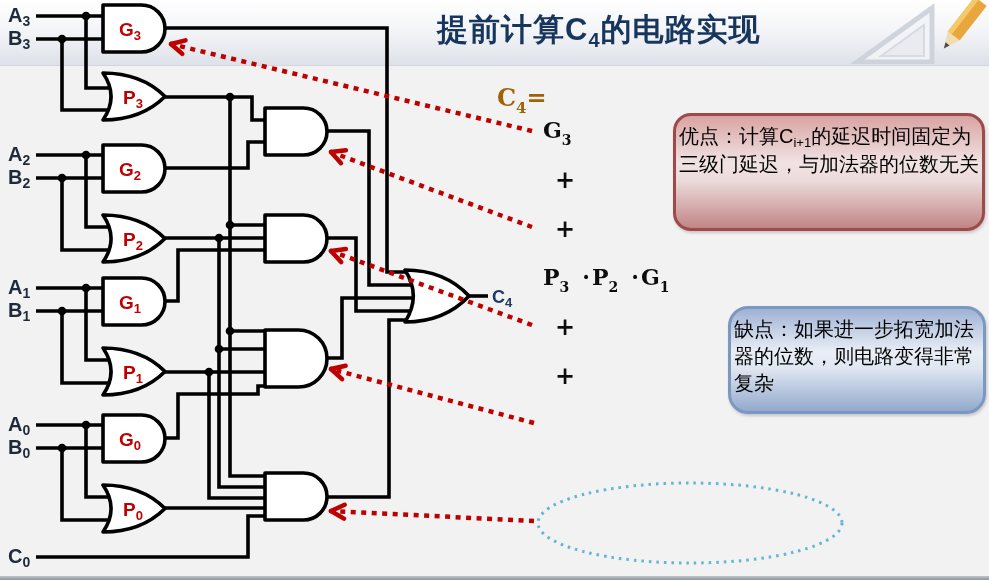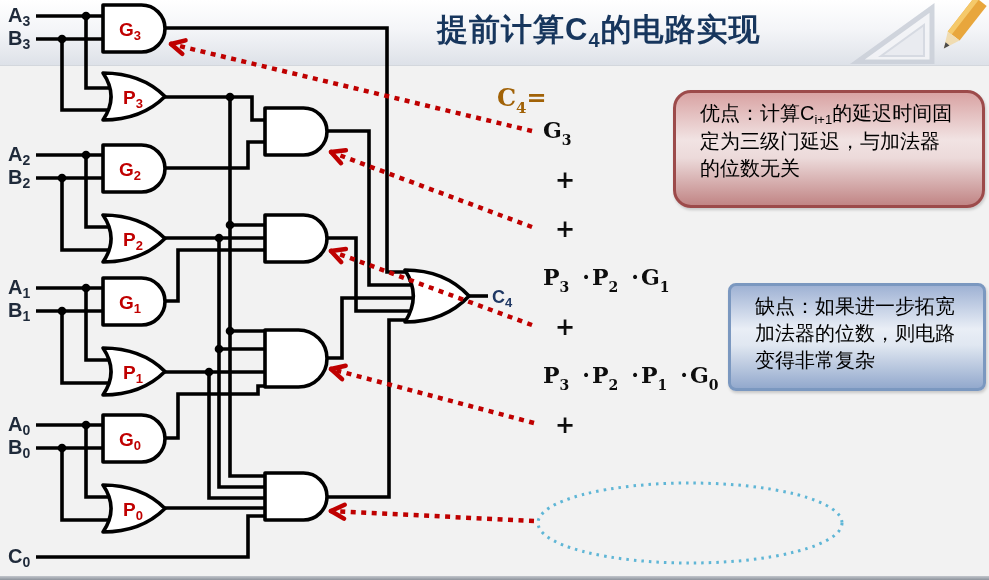--- a/index.html
+++ b/index.html
@@ -21,28 +21,28 @@
     font-family:"DejaVu Serif",serif;font-weight:bold;font-size:24px;color:#a16207;}
   #formula-lhs .fsub{font-size:15px;position:relative;top:7px;}
 
   #formula-rows{position:absolute;left:543px;top:106px;}
   .frow{height:49px;line-height:49px;font-family:"DejaVu Serif",serif;font-weight:bold;
     font-size:22px;color:#0d0d0d;white-space:nowrap;}
   .frow .fsub{font-size:14px;position:relative;top:7px;margin-right:4px;}
   .frow .fdot{margin:0 2px 0 9px;}
   .frow.plus{padding-left:12px;font-size:24px;}
 
-  .callout{position:absolute;box-sizing:border-box;padding:7px 24px;
-    font-size:20px;line-height:1.34;color:#000;}
+  .callout{position:absolute;box-sizing:border-box;padding:7px 3px;
+    font-size:20px;line-height:1.34;color:#000;margin-top:23px;}
   #callout-advantage{left:673px;top:90px;width:312px;height:118px;
     border:3px solid #9c4a4a;border-radius:18px;
     background:linear-gradient(180deg,#d9a3a3 0%,#f1e3e3 42%,#ecdada 58%,#c18585 100%);
     box-shadow:1px 2px 3px rgba(0,0,0,0.18);}
   #callout-disadvantage{left:728px;top:283px;width:258px;height:108px;
-    border:3px solid #7b98c0;border-radius:8px;
+    border:3px solid #7b98c0;border-radius:20px;
     background:linear-gradient(180deg,#9fb2d4 0%,#e9eef6 42%,#e0e7f1 58%,#93a9cd 100%);
     box-shadow:1px 2px 3px rgba(0,0,0,0.18);}
   .callout .csub{font-size:13px;vertical-align:-4px;}
 
   #bottom-bar{position:absolute;left:0;bottom:0;width:989px;height:4px;
     background:linear-gradient(180deg,#c2c6cc,#8d939c);}
 </style>
 </head>
 <body>
 
@@ -165,21 +165,20 @@
     </svg>
 
   <div id="formula-lhs"><span>C</span><span class="fsub">4</span><span>=</span></div>
 
   <div id="formula-rows">
       <div class="frow"><span>G</span><span class="fsub">3</span></div>
       <div class="frow plus">+</div>
       <div class="frow plus">+</div>
       <div class="frow"><span>P</span><span class="fsub">3</span><span class="fdot">·</span><span>P</span><span class="fsub">2</span><span class="fdot">·</span><span>G</span><span class="fsub">1</span></div>
       <div class="frow plus">+</div>
-      <div class="frow"><span>P</span><span class="fsub">3</span><span class="fdot">·</span><span>P</span><span class="fsub">2</span><span class="fdot">·</span><span>P</span><span class="fsub">1</span><span class="fdot">·</span><span>G</span><span class="fsub">0</span></div>
       <div class="frow plus">+</div>
     </div>
 
   <div id="callout-advantage" class="callout"><span>优点：计算C</span><span class="csub">i+1</span><span>的延迟时间固定为三级门延迟，与加法器的位数无关</span></div>
 
   <div id="callout-disadvantage" class="callout"><span>缺点：如果进一步拓宽加法器的位数，则电路变得非常复杂</span></div>
 
   <div id="bottom-bar"></div>
 
 </div>

